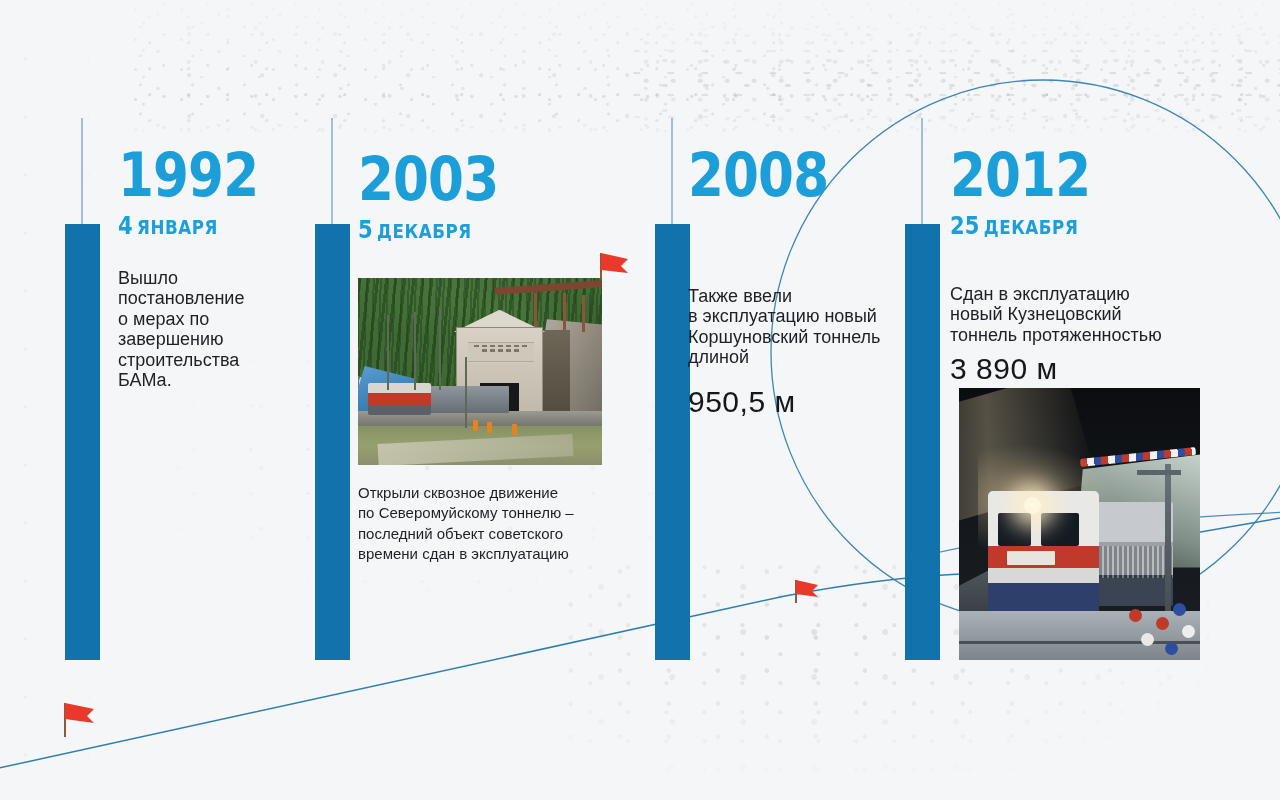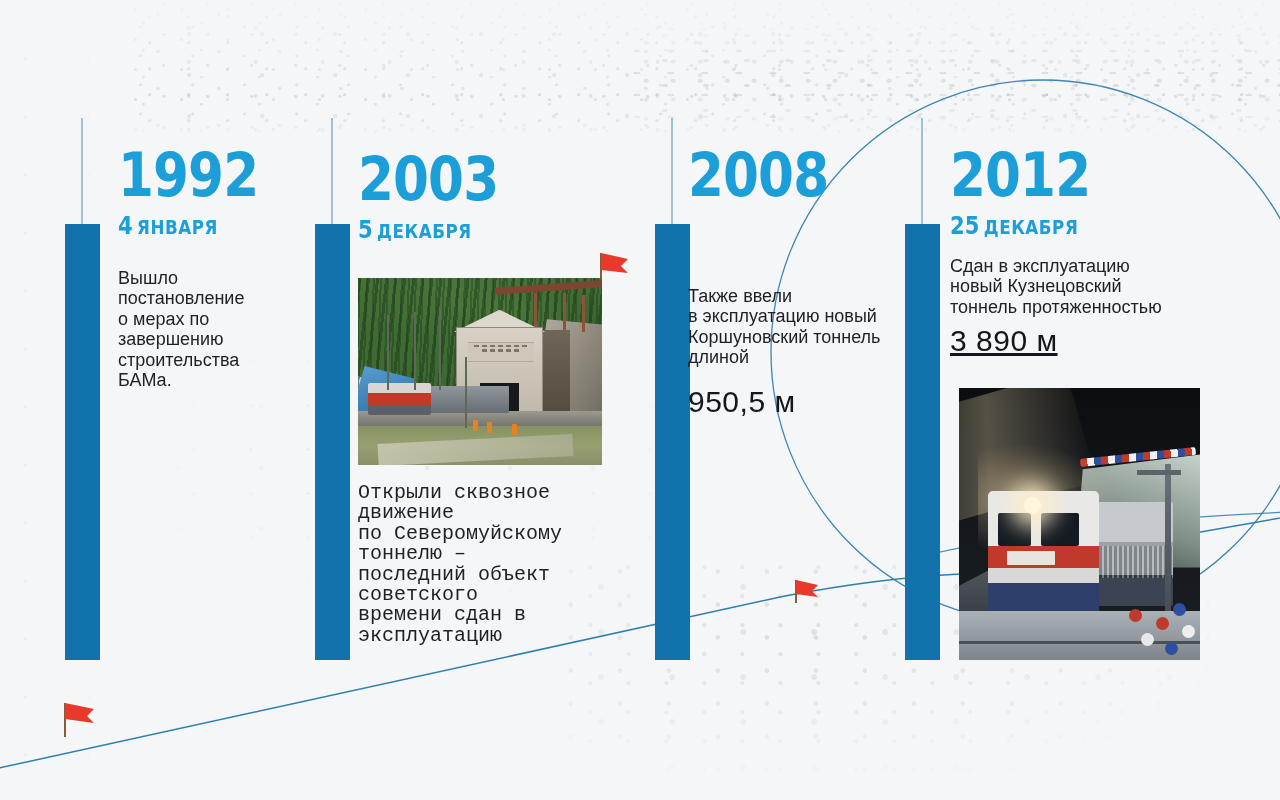--- a/index.html
+++ b/index.html
@@ -147,22 +147,22 @@
 
   .bignum {
     font-family: "Liberation Sans", sans-serif;
     font-size: 30px;
     line-height: 36px;
     color: #14171c;
     letter-spacing: .5px;
   }
 
   .caption {
-    font-family: Liberation Mono, monospace;
-    font-size: 20px;
+    font-family: Liberation Sans, sans-serif;
+    font-size: 15px;
     line-height: 20.4px;
     color: #1d2026;
   }
 
   
   .photo {
     position: absolute;
     overflow: hidden;
     background: #2a3440;
   }
@@ -374,25 +374,25 @@
 длиной</div>
       <div class="bignum" style="margin-top:16px;">950,5 м</div>
     </div>
   </div>
 
   <div class="col" style="left:950px; top:146px; width:235px;">
     <div class="year">2012</div>
     <div class="daterow">
       <span class="dnum">25</span><span class="dmonth">декабря</span>
     </div>
-    <div style="margin-top:16px;">
+    <div style="margin-top:44px;">
       <div class="body" style="white-space:pre-line;">Сдан в эксплуатацию
 новый Кузнецовский
 тоннель протяженностью</div>
-      <div class="bignum" style="margin-top:6px;text-decoration:underline;">3 890 м</div>
+      <div class="bignum" style="margin-top:6px;">3 890 м</div>
     </div>
   </div>
 
   <div class="photo" style="left:959px; top:388px; width:241px; height:272px;">
     <div class="ph2-night"></div>
     <div class="ph2-portal"></div>
     <div class="ph2-garl"></div>
     <div class="ph2-snowh"></div>
     <div class="ph2-beam"></div>
     <div class="ph2-glow"></div>

